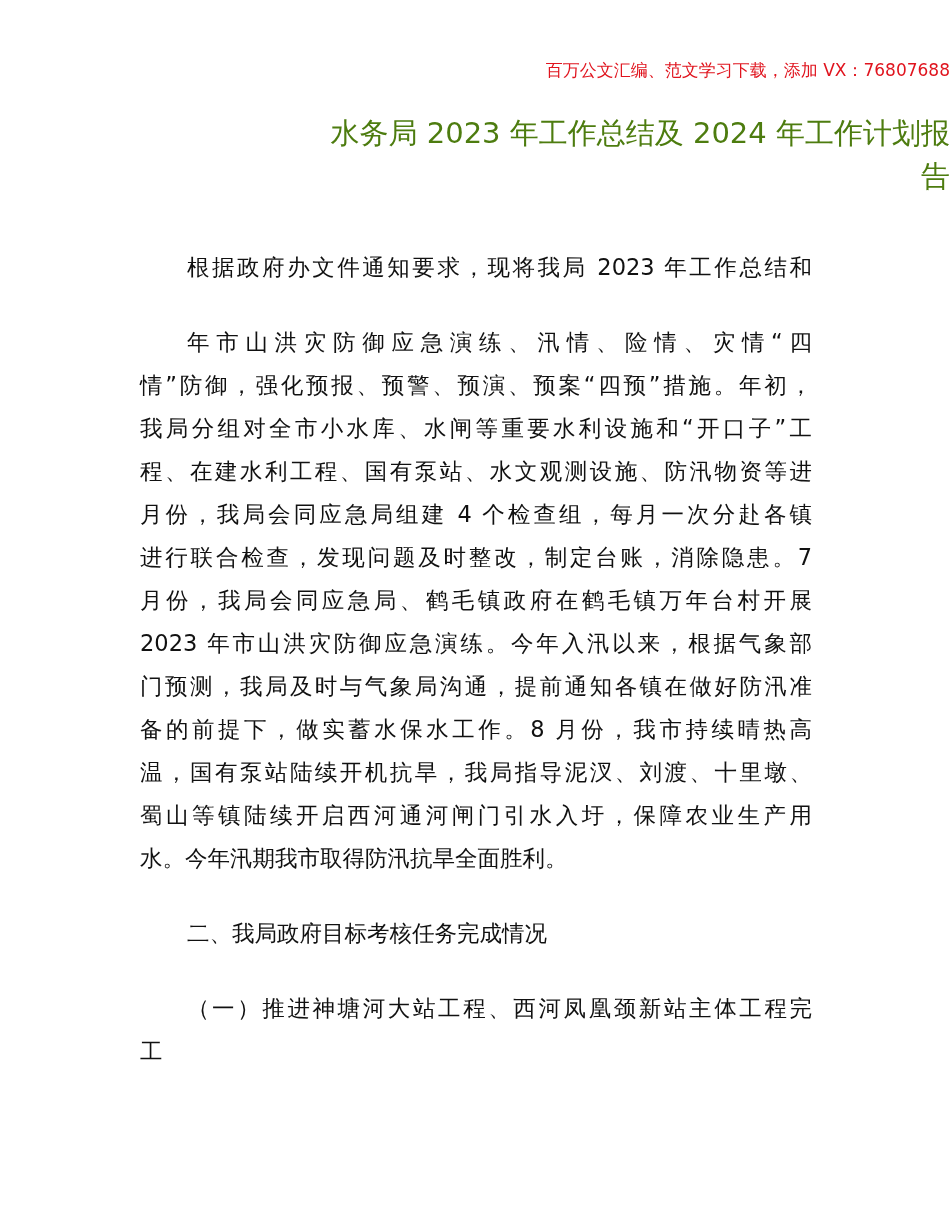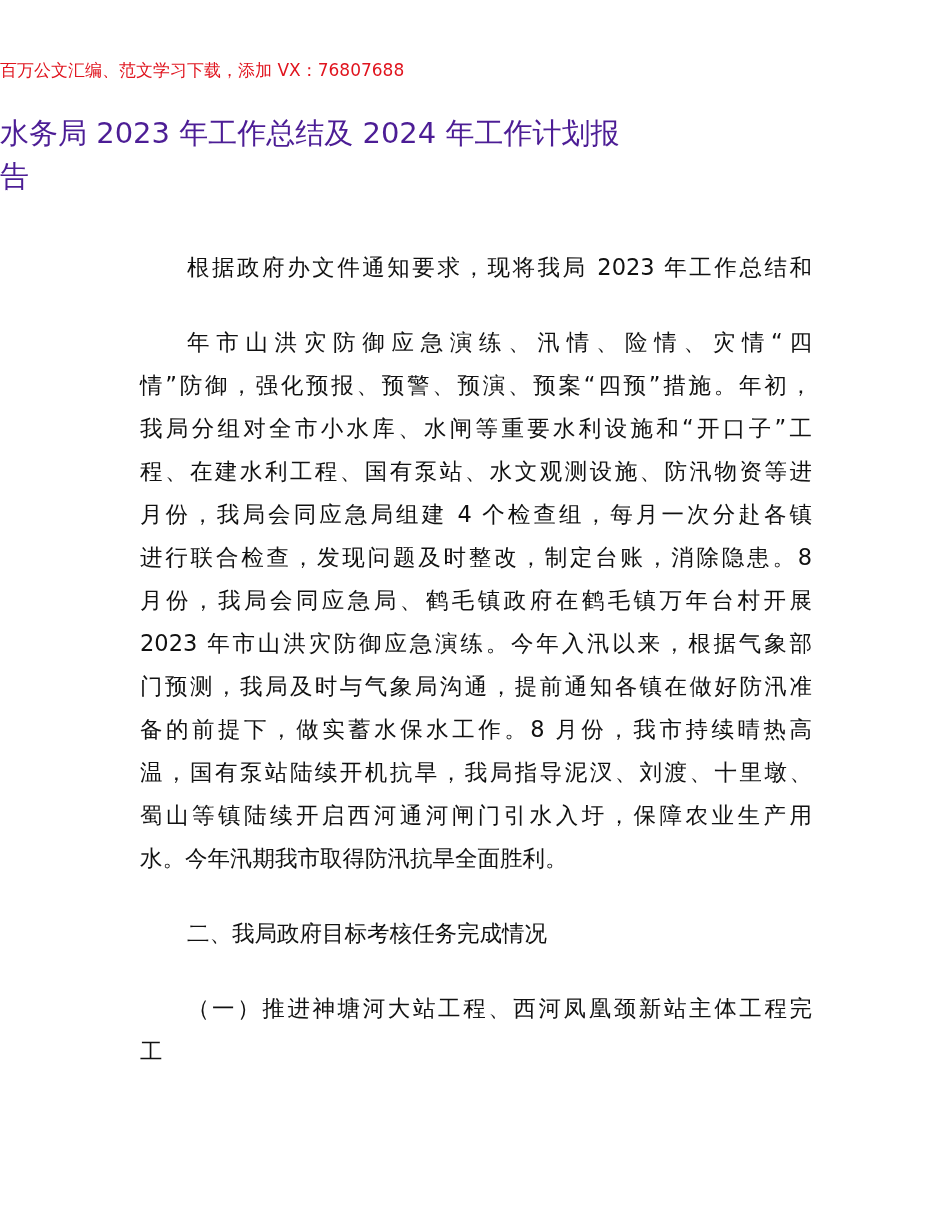--- a/index.html
+++ b/index.html
@@ -20,35 +20,35 @@
       left: 0;
       top: 0;
       width: 950px;
       height: 1230px;
     }
     .watermark {
       position: absolute;
       top: 56px;
       left: 0;
       width: 950px;
-      text-align: left;
+      text-align: right;
       font-size: 17px;
       line-height: 28px;
       color: #e0141e;
       white-space: nowrap;
     }
     .title {
       position: absolute;
       top: 112px;
       left: 0;
       width: 950px;
-      text-align: left;
+      text-align: right;
       font-size: 29px;
       line-height: 43px;
-      color: #4c1d95;
+      color: #4d7c0f;
     }
     .title .tl {
       display: block;
       white-space: nowrap;
     }
     .body {
       position: absolute;
       top: 214px;
       left: 140px;
       width: 672px;
@@ -89,21 +89,21 @@
       <span class="line indent">根据政府办文件通知要求，现将我局 2023 年工作总结和</span>
     </div>
 
 
     <div>
       <span class="line indent">年市山洪灾防御应急演练、汛情、险情、灾情“四</span>
       <span class="line">情”防御，强化预报、预警、预演、预案“四预”措施。年初，</span>
       <span class="line">我局分组对全市小水库、水闸等重要水利设施和“开口子”工</span>
       <span class="line">程、在建水利工程、国有泵站、水文观测设施、防汛物资等进</span>
       <span class="line">月份，我局会同应急局组建 4 个检查组，每月一次分赴各镇</span>
-      <span class="line">进行联合检查，发现问题及时整改，制定台账，消除隐患。8</span>
+      <span class="line">进行联合检查，发现问题及时整改，制定台账，消除隐患。7</span>
       <span class="line">月份，我局会同应急局、鹤毛镇政府在鹤毛镇万年台村开展</span>
       <span class="line">2023 年市山洪灾防御应急演练。今年入汛以来，根据气象部</span>
       <span class="line">门预测，我局及时与气象局沟通，提前通知各镇在做好防汛准</span>
       <span class="line">备的前提下，做实蓄水保水工作。8 月份，我市持续晴热高</span>
       <span class="line">温，国有泵站陆续开机抗旱，我局指导泥汊、刘渡、十里墩、</span>
       <span class="line">蜀山等镇陆续开启西河通河闸门引水入圩，保障农业生产用</span>
       <span class="line last">水。今年汛期我市取得防汛抗旱全面胜利。</span>
     </div>
 
     <div>

